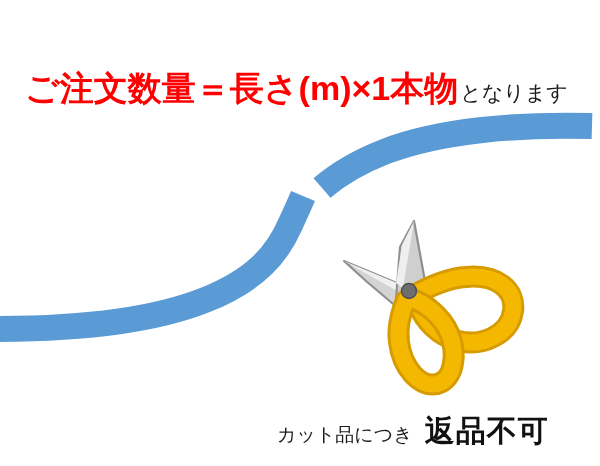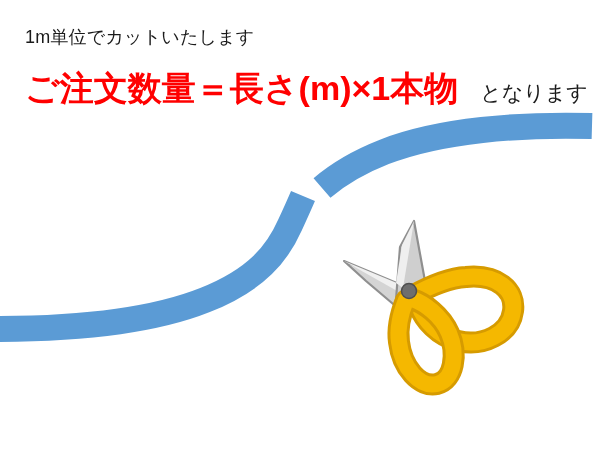--- a/index.html
+++ b/index.html
@@ -37,21 +37,21 @@
   .line-red .red {
     font-size: 34px;
     font-weight: bold;
     color: #ff0000;
     letter-spacing: 0px;
   }
   .line-red .blk {
     font-size: 21px;
     color: #1a1a1a;
     letter-spacing: 0px;
-    padding-left: 22px;
+    padding-left: 2px;
   }
   .line-bottom {
     position: absolute;
     left: 277px;
     top: 413px;
     white-space: nowrap;
     line-height: 1.2;
   }
   .line-bottom .small {
     font-size: 19px;
@@ -137,20 +137,22 @@
                  C 400 315, 397 328, 399 342
                  C 402 368, 420 388, 437 384
                  C 454 380, 458 354, 449 333
                  C 441 315, 424 303, 412 299" fill="none" stroke="#f5b800" stroke-width="16" stroke-linecap="round" stroke-linejoin="round"></path>
       </g>
 
       <circle cx="409" cy="291" r="7.5" fill="#6e6e6e" stroke="#4f4f4f" stroke-width="1.5"></circle>
     </g>
   </svg>
 
-  <div class="line-top">1m単位でカットいたします</div>
 
   <div class="line-red">
     <span class="red">ご注文数量＝長さ(m)×1本物</span><span class="blk">となります</span>
   </div>
 
+  <div class="line-bottom">
+    <span class="small">カット品につき</span><span class="big">返品不可</span>
+  </div>
 
 </div>
 
 </body></html>

